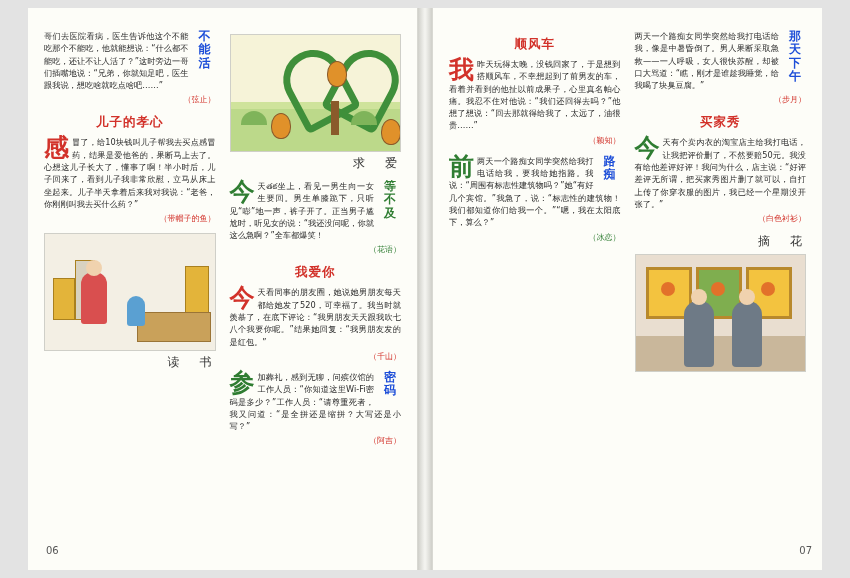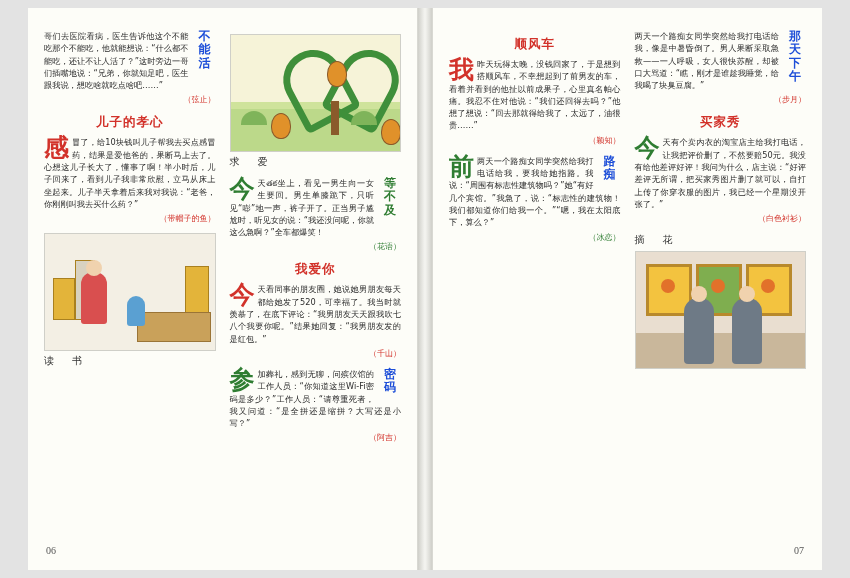--- a/index.html
+++ b/index.html
@@ -60,27 +60,27 @@
   }
   .vert-head.green{color:#2f7d32;}
 
   
   .img-box{
     width:100%;height:118px;margin:4px 0 3px 0;
     border:1px solid #cfcfc8;box-sizing:border-box;position:relative;overflow:hidden;
     background:#cfe3a8;
   }
   .cap{
-    text-align:left;font-size:10px;color:#333;margin:2px 0 8px 0;letter-spacing:4px;
+    text-align:right;font-size:12px;color:#333;margin:2px 0 8px 0;letter-spacing:4px;
   }
   .folio{
-    position:absolute;bottom:14px;font-size:10px;color:#555;font-family:Liberation Serif, serif;
+    position:absolute;bottom:14px;font-size:10px;color:#555;
   }
   .folio-l{left:18px;}
-  .folio-r{right:18px;}
+  .folio-r{right:10px;}
 
   
   .ill1{background:linear-gradient(#f6f3d8 0 58%, #cfe39b 58% 100%);}
   .ill1 .heartL,.ill1 .heartR{
     position:absolute;top:14px;width:46px;height:62px;
     border:7px solid #3f8f3a;border-radius:40px 40px 8px 8px;
   }
   .ill1 .heartL{left:56px;transform:rotate(-28deg);}
   .ill1 .heartR{left:104px;transform:rotate(28deg);}
   .ill1 .trunk{position:absolute;left:100px;top:66px;width:8px;height:34px;background:#8a5a2b;}

